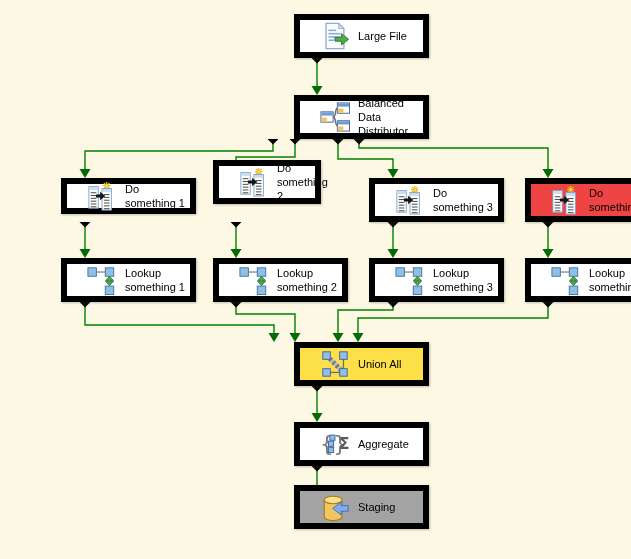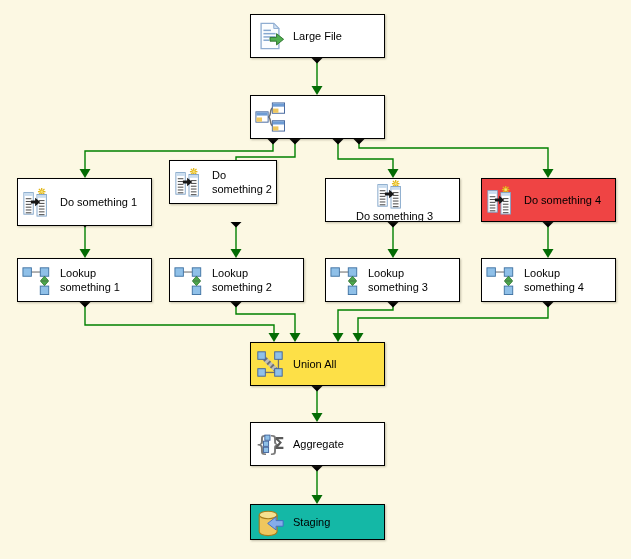--- a/index.html
+++ b/index.html
@@ -3,25 +3,26 @@
 <meta charset="utf-8">
 <style>
   html,body{margin:0;padding:0;}
   #canvas{
     position:relative;width:631px;height:559px;overflow:hidden;
     font-family:"Liberation Sans",sans-serif;
   }
   #edge-layer{position:absolute;left:0;top:0;width:631px;height:559px;}
   .node{
     position:absolute;box-sizing:border-box;
-    background:#fff;border:1px solid #8b5cf6;
+    background:#fff;border:6px solid #8b5cf6;
     display:flex;align-items:center;
-    padding-left:4px;
+    padding-left:20px;
     box-shadow:1px 1px 2px rgba(90,85,60,.35);
     cursor:default;
+    margin-left:44px;
   }
   .node .icon{width:30px;height:30px;flex:0 0 30px;margin-right:8px;}
   .node .icon svg{width:30px;height:30px;display:block;}
   .node .label{
     font-size:11px;color:#000;line-height:1.3;
     white-space:pre-line;
   }
 </style>
 </head>
 <body>
@@ -135,22 +136,24 @@
             <rect x="0.5" y="0.5" width="12" height="3.5" fill="#6E9CD4"></rect>
             <rect x="0.5" y="6" width="6" height="4.5" fill="#EFC75E"></rect>
           </g>
           <g transform="translate(18.5,20)">
             <rect width="13" height="11" fill="#FFFFFF" stroke="#41639B"></rect>
             <rect x="0.5" y="0.5" width="12" height="3.5" fill="#6E9CD4"></rect>
             <rect x="0.5" y="6" width="6" height="4.5" fill="#EFC75E"></rect>
           </g>
         </svg>
       </span>
-  </div>
-    <div class="node" style="left: 17px; top: 178px; width: 135px; height: 48px; background: rgb(255, 255, 255); border-color: rgb(0, 0, 0);">
+    <span class="label">Balanced Data
+Distributor</span>
+  </div>
+    <div class="node" style="left: 17px; top: 178px; width: 135px; height: 36px; background: rgb(255, 255, 255); border-color: rgb(0, 0, 0);">
     <span class="icon">
         <svg viewBox="0 0 32 32" xmlns="http://www.w3.org/2000/svg">
           <g stroke="#E2B719" stroke-width="1.4">
             <line x1="21" y1="1" x2="21" y2="9"></line>
             <line x1="17" y1="5" x2="25" y2="5"></line>
             <line x1="18" y1="2" x2="24" y2="8"></line>
             <line x1="24" y1="2" x2="18" y2="8"></line>
           </g>
           <rect x="19.8" y="3.8" width="2.4" height="2.4" fill="#F7E27A"></rect>
           <g transform="translate(2,6)">
@@ -214,21 +217,21 @@
               <line x1="2" y1="15.5" x2="8" y2="15.5"></line>
               <line x1="2" y1="18.5" x2="8" y2="18.5"></line>
               <line x1="2" y1="21.5" x2="8" y2="21.5"></line>
             </g>
           </g>
           <polygon points="9.5,14.5 14,14.5 14,11.5 19.5,16 14,20.5 14,17.5 9.5,17.5" fill="#161616"></polygon>
         </svg>
       </span>
     <span class="label">Do something 2</span>
   </div>
-    <div class="node" style="left: 325px; top: 178px; width: 135px; height: 44px; background: rgb(255, 255, 255); border-color: rgb(0, 0, 0); flex-direction: column;">
+    <div class="node" style="left: 325px; top: 178px; width: 135px; height: 44px; background: rgb(255, 255, 255); border-color: rgb(0, 0, 0);">
     <span class="icon">
         <svg viewBox="0 0 32 32" xmlns="http://www.w3.org/2000/svg">
           <g stroke="#E2B719" stroke-width="1.4">
             <line x1="21" y1="1" x2="21" y2="9"></line>
             <line x1="17" y1="5" x2="25" y2="5"></line>
             <line x1="18" y1="2" x2="24" y2="8"></line>
             <line x1="24" y1="2" x2="18" y2="8"></line>
           </g>
           <rect x="19.8" y="3.8" width="2.4" height="2.4" fill="#F7E27A"></rect>
           <g transform="translate(2,6)">
@@ -376,21 +379,21 @@
           <text x="0" y="23.5" font-size="23" fill="#7A7A7A" font-family="DejaVu Sans, sans-serif">{</text>
           <text x="14" y="23.5" font-size="23" fill="#7A7A7A" font-family="DejaVu Sans, sans-serif">}</text>
           <rect x="10.5" y="6.5" width="5.5" height="5.5" fill="#8FC0E8" stroke="#41639B"></rect>
           <rect x="9" y="13" width="5.5" height="5.5" fill="#8FC0E8" stroke="#41639B"></rect>
           <rect x="9" y="19.5" width="5.5" height="5.5" fill="#8FC0E8" stroke="#41639B"></rect>
           <text x="20.5" y="21.5" font-size="16" font-weight="bold" fill="#5A5A5A" font-family="DejaVu Sans, sans-serif">Σ</text>
         </svg>
       </span>
     <span class="label">Aggregate</span>
   </div>
-    <div class="node" style="left: 250px; top: 504px; width: 135px; height: 36px; background: #14b8a6; border-color: rgb(0, 0, 0);">
+    <div class="node" style="left: 250px; top: 485px; width: 135px; height: 44px; background: #a3a3a3; border-color: rgb(0, 0, 0);">
     <span class="icon">
         <svg viewBox="0 0 32 32" xmlns="http://www.w3.org/2000/svg">
           <path d="M4.5 8.5 L4.5 26.5 A9.5 4 0 0 0 23.5 26.5 L23.5 8.5" fill="#EFC75E" stroke="#A67C1C" stroke-width="1.2"></path>
           <ellipse cx="14" cy="8.5" rx="9.5" ry="4" fill="#F6E190" stroke="#A67C1C" stroke-width="1.2"></ellipse>
           <polygon points="30,14.5 22.5,14.5 22.5,10.5 13.5,17.5 22.5,24.5 22.5,20.5 30,20.5" fill="#85ACEA" stroke="#3E6DC0" stroke-width="1"></polygon>
         </svg>
       </span>
     <span class="label">Staging</span>
   </div>
   </div>

